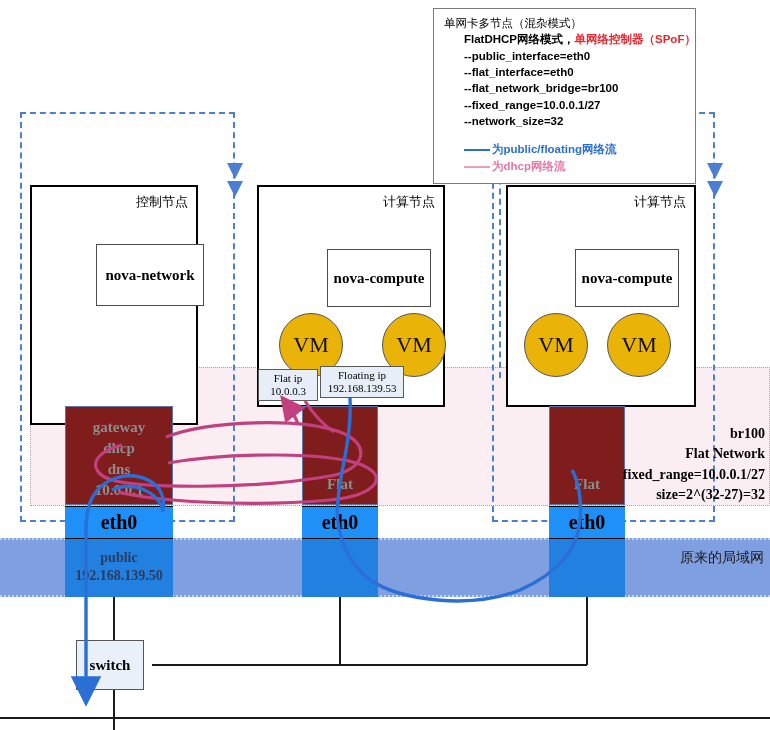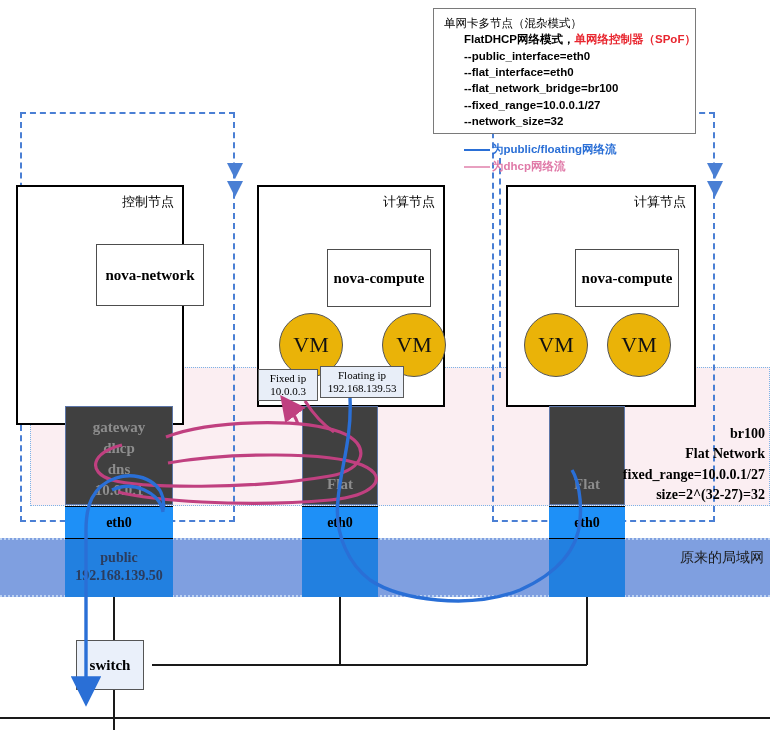--- a/index.html
+++ b/index.html
@@ -21,25 +21,25 @@
   .node-title{position:absolute;right:8px;top:6px;font-size:13px;color:#000;
       font-family:"Liberation Sans","DejaVu Sans",sans-serif;}
   .svc{background:#fff;border:1.5px solid #4d4d4d;display:flex;align-items:center;
        justify-content:center;font-weight:bold;font-size:15px;color:#000;}
 
   
   .vm{border-radius:50%;background:#eab308;border:1.5px solid #555;
       display:flex;align-items:center;justify-content:center;font-size:22px;color:#111;}
 
   
-  .ifbox{background:#404040;border:1px solid #5d76a8;}
+  .ifbox{background:#7f1d1d;border:1px solid #5d76a8;}
   .ifbox .iflabel{position:absolute;left:0;right:0;text-align:center;
       color:#8d8d8d;font-weight:bold;font-size:15px;}
   .eth{background:#1e90f7;border-top:1.5px solid #000;border-bottom:1.5px solid #000;
-       display:flex;align-items:center;justify-content:center;font-weight:bold;font-size:14px;color:#000;text-align:center;}
+       display:flex;align-items:center;justify-content:center;font-weight:bold;font-size:20px;color:#000;text-align:center;}
   .pubblk{background:#2280e0;}
   .pubtxt{position:absolute;left:0;right:0;text-align:center;color:#2b3c5e;
       font-weight:bold;font-size:14px;line-height:1.25;}
 
   
   .ipbox{background:#e8eef8;border:1.5px solid #5a5a5a;text-align:center;
       font-size:11px;line-height:1.18;padding-top:2px;color:#000;}
 
   
   .swbox{background:#eaf0fa;border:1.5px solid #555;display:flex;align-items:center;
@@ -69,21 +69,21 @@
 <div id="stage">
 
   <div class="abs band-pink" style="left:30px;top:367px;width:740px;height:139px;"></div>
   <div class="abs band-blue" style="left:0px;top:538px;width:770px;height:59px;"></div>
 
   <div class="abs dashbox" style="left:20px;top:112px;width:215px;height:410px;"></div>
   <div class="abs dashbox" style="left:492px;top:112px;width:223px;height:410px;"></div>
   <div class="abs dashline" style="left:352px;top:440px;width:0px;height:82px;"></div>
   <div class="abs dashline" style="left:499px;top:158px;width:0px;height:220px;"></div>
 
-  <div class="abs node" style="left:16px;top:185px;width:168px;height:240px;">
+  <div class="abs node" style="left:30px;top:185px;width:168px;height:240px;">
     <span class="node-title">控制节点</span>
   </div>
   <div class="abs svc" style="left:96px;top:244px;width:108px;height:62px;">nova-network</div>
 
   <div class="abs node" style="left:257px;top:185px;width:188px;height:222px;">
     <span class="node-title">计算节点</span>
   </div>
   <div class="abs svc" style="left:327px;top:249px;width:104px;height:58px;">nova-compute</div>
   <div class="abs vm" style="left:279px;top:313px;width:64px;height:64px;">VM</div>
   <div class="abs vm" style="left:382px;top:313px;width:64px;height:64px;">VM</div>
@@ -113,42 +113,42 @@
   <div class="abs eth" style="left:302px;top:506px;width:76px;height:33px;">eth0</div>
   <div class="abs pubblk" style="left:302px;top:539px;width:76px;height:58px;"></div>
 
   <div class="abs ifbox" style="left:549px;top:406px;width:76px;height:99px;">
     <div class="iflabel" style="top:69px;">Flat</div>
   </div>
   <div class="abs eth" style="left:549px;top:506px;width:76px;height:33px;">eth0</div>
   <div class="abs pubblk" style="left:549px;top:539px;width:76px;height:58px;"></div>
 
   <div class="abs ipbox" style="left:258px;top:369px;width:60px;height:32px;">
-    <div>Fixed ip</div>
+    <div>Flat ip</div>
     <div>10.0.0.3</div>
   </div>
   <div class="abs ipbox" style="left:320px;top:366px;width:84px;height:32px;">
     <div>Floating ip</div>
     <div>192.168.139.53</div>
   </div>
 
   <div class="abs br100" style="left:560px;top:424px;width:205px;">
     <div>br100</div>
     <div>Flat Network</div>
     <div>fixed_range=10.0.0.1/27</div>
     <div>size=2^(32-27)=32</div>
   </div>
 
   <div class="abs logical" style="left:600px;top:547px;width:164px;">
     <div>原来的局域网</div>
   </div>
 
   <div class="abs swbox" style="left:76px;top:640px;width:68px;height:50px;">switch</div>
 
-  <div class="abs legend" style="left:433px;top:8px;width:263px;height:126px;">
+  <div class="abs legend" style="left:433px;top:8px;width:263px;height:176px;">
     <div class="lg">单网卡多节点（混杂模式）</div>
     <div class="lg b">
       <span>FlatDHCP网络模式，</span><span class="red">单网络控制器（SPoF）</span>
     </div>
     <div class="lg b">--public_interface=eth0</div>
     <div class="lg b">--flat_interface=eth0</div>
     <div class="lg b">--flat_network_bridge=br100</div>
     <div class="lg b">--fixed_range=10.0.0.1/27</div>
     <div class="lg b">--network_size=32</div>
     <div style="height:12px;"></div>

